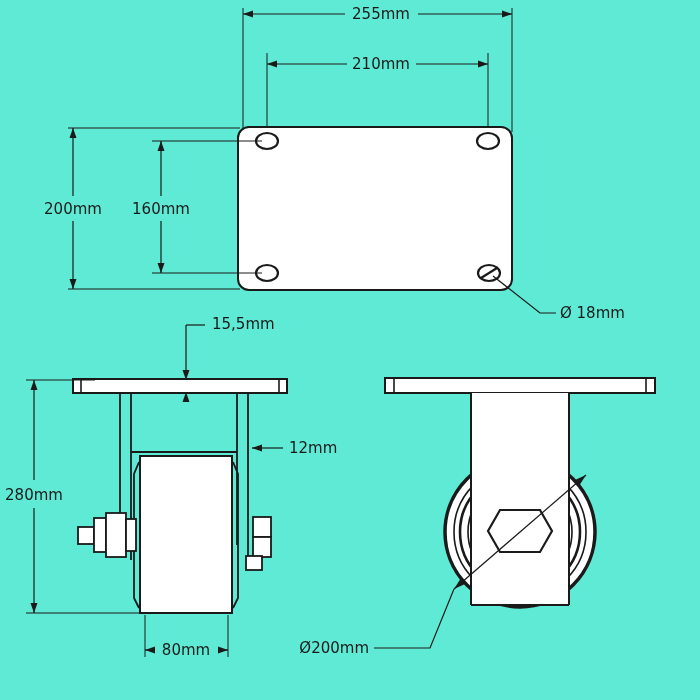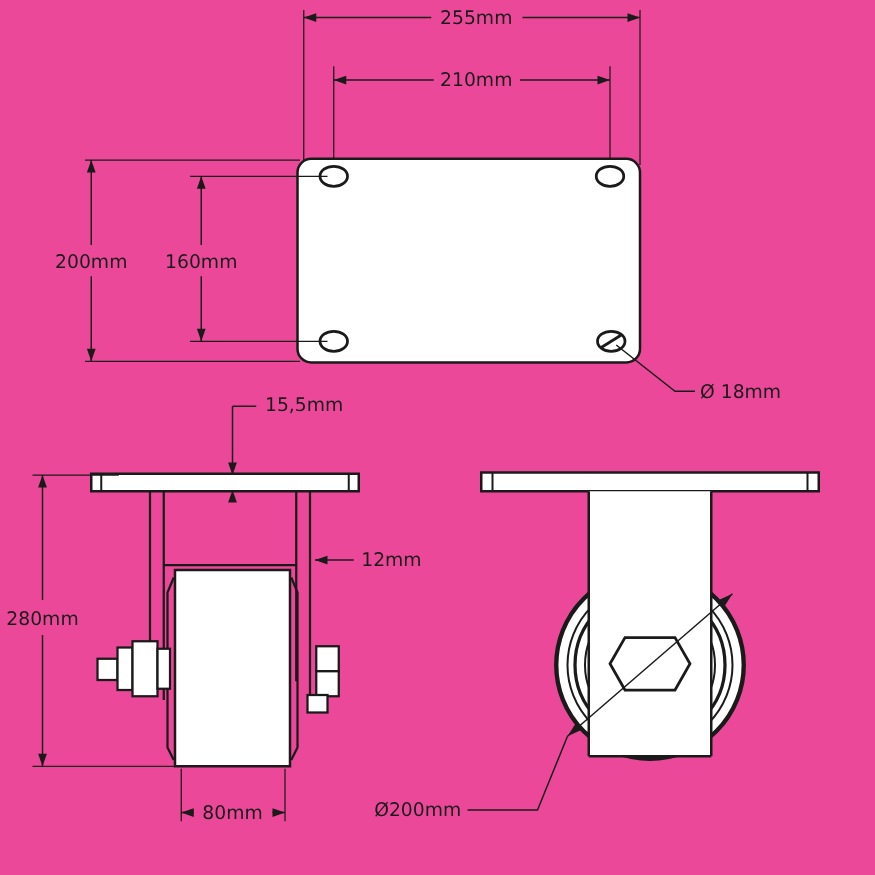--- a/index.html
+++ b/index.html
@@ -1,18 +1,18 @@
 <!DOCTYPE html>
 <html><head>
 <meta charset="utf-8">
 <style>
   html,body{margin:0;padding:0;background:#ffffff;}
   body{width:700px;height:700px;overflow:hidden;
        font-family:"DejaVu Sans","Liberation Sans",sans-serif;}
-  #sheet{position:relative;width:700px;height:700px;background:#ec4899;}
+  #sheet{position:relative;width:700px;height:700px;background:#5eead4;}
   svg{display:block;}
   .dimtext{font-family:"DejaVu Sans","Liberation Sans",sans-serif;
            font-size:15px;fill:#1a1a1a;}
 </style>
 </head>
 <body>
 
 <div id="sheet">
 <svg width="700" height="700" viewBox="0 0 700 700">
 

